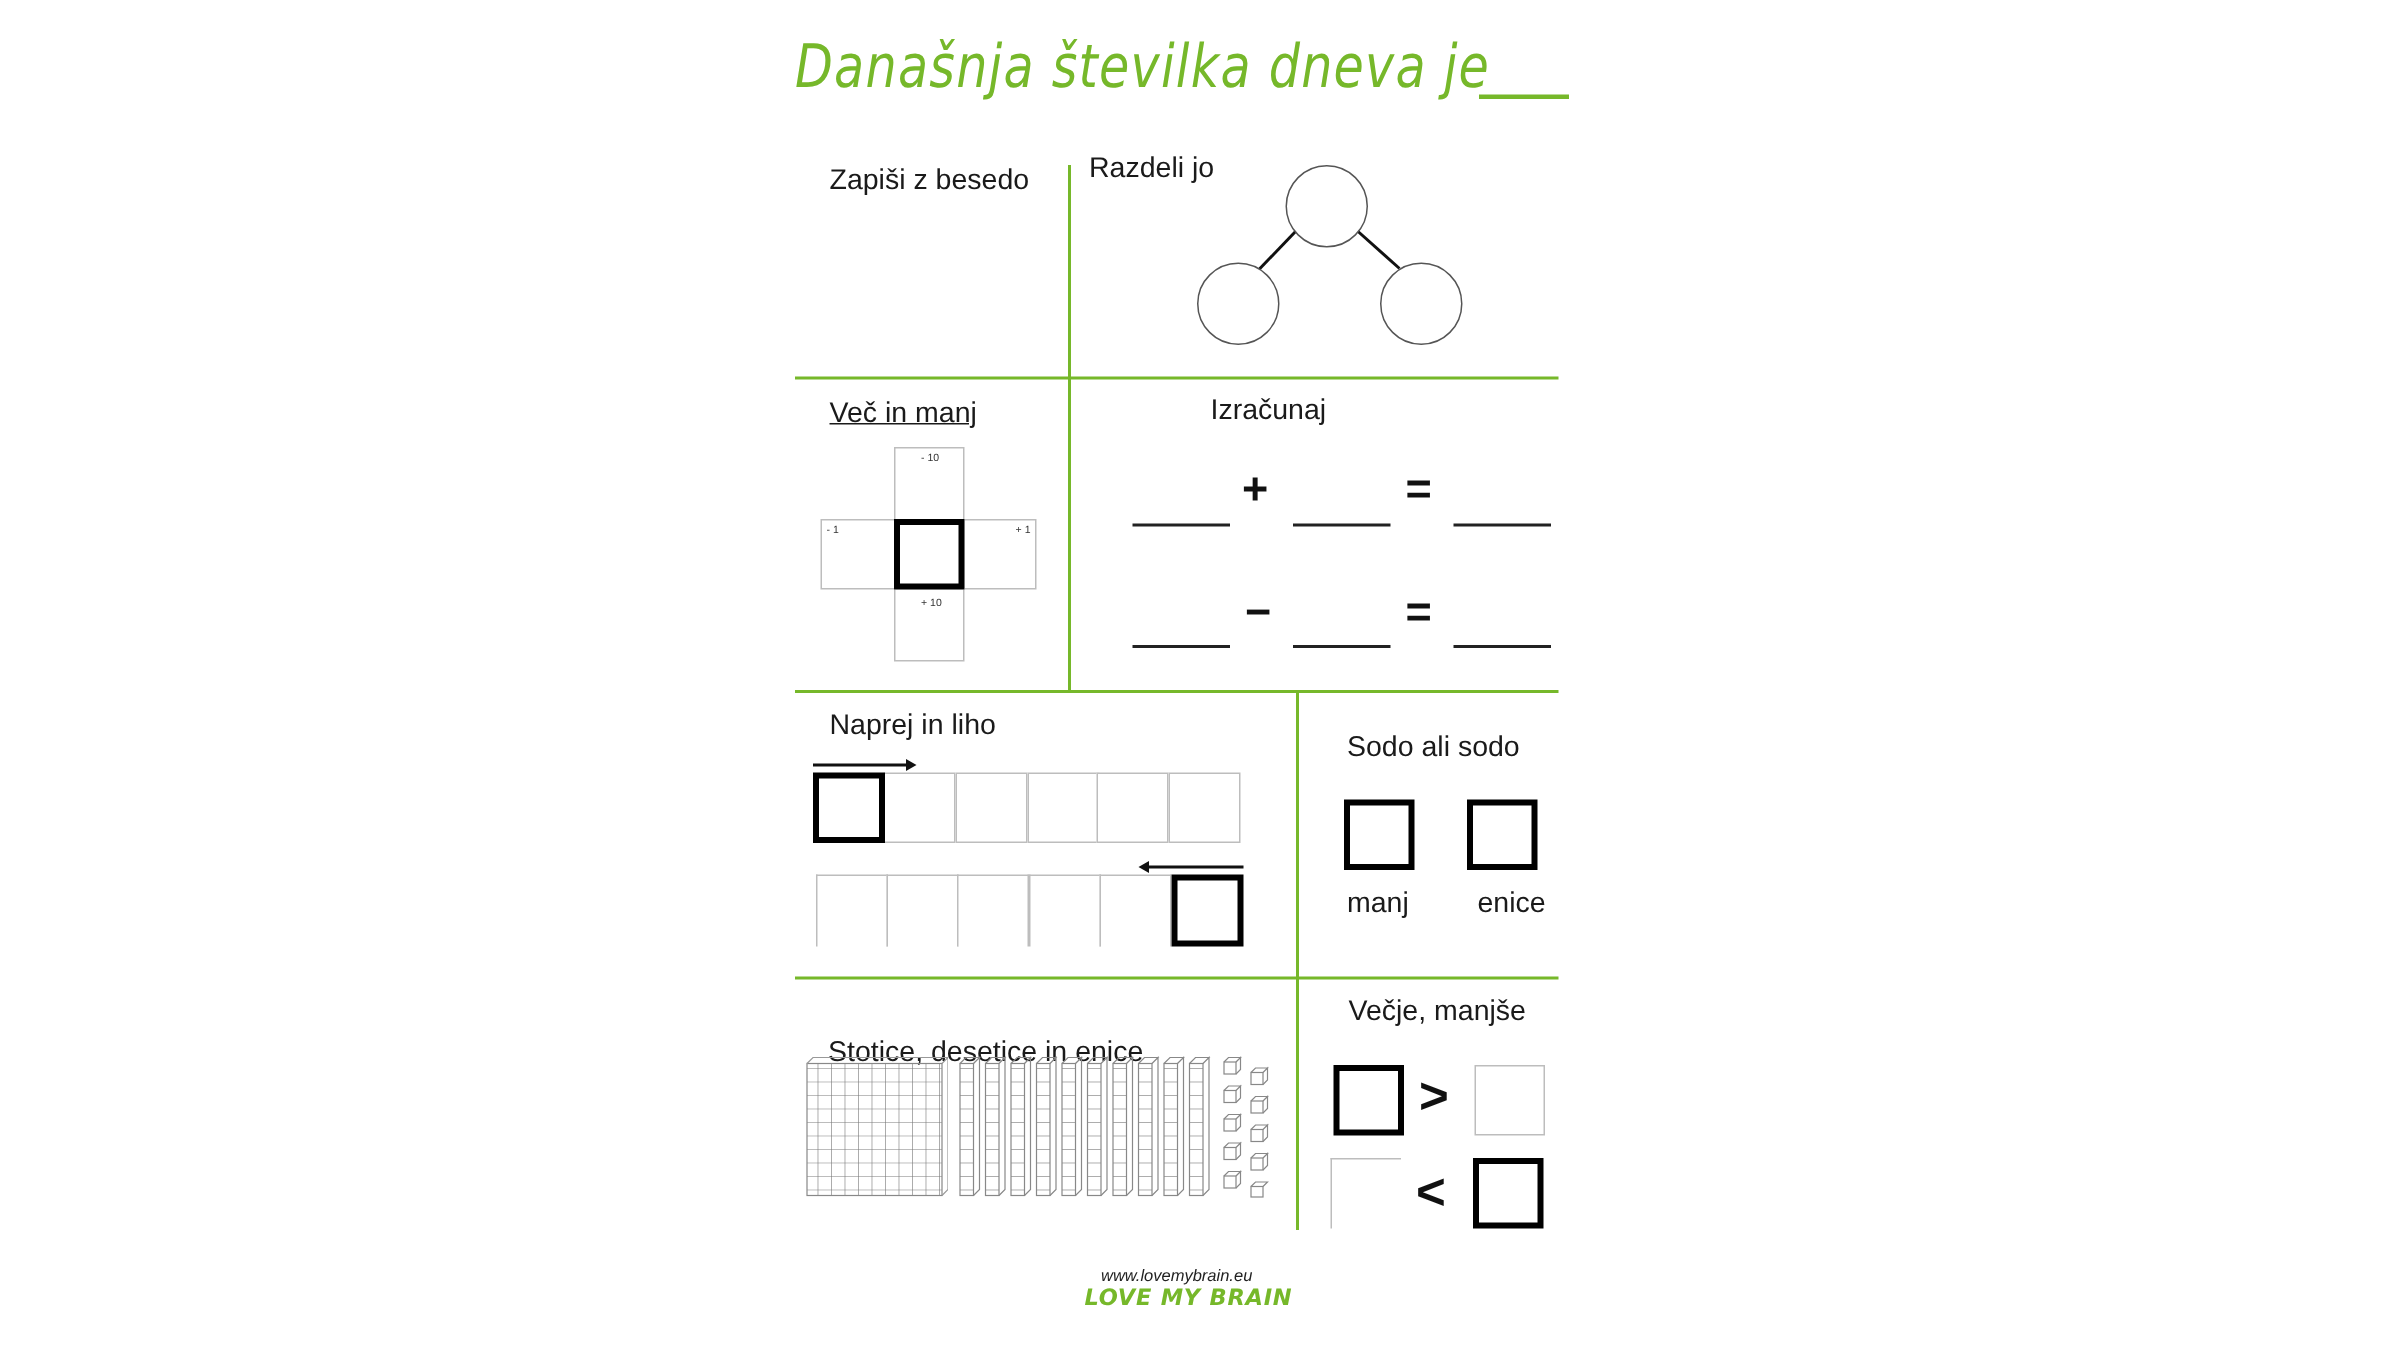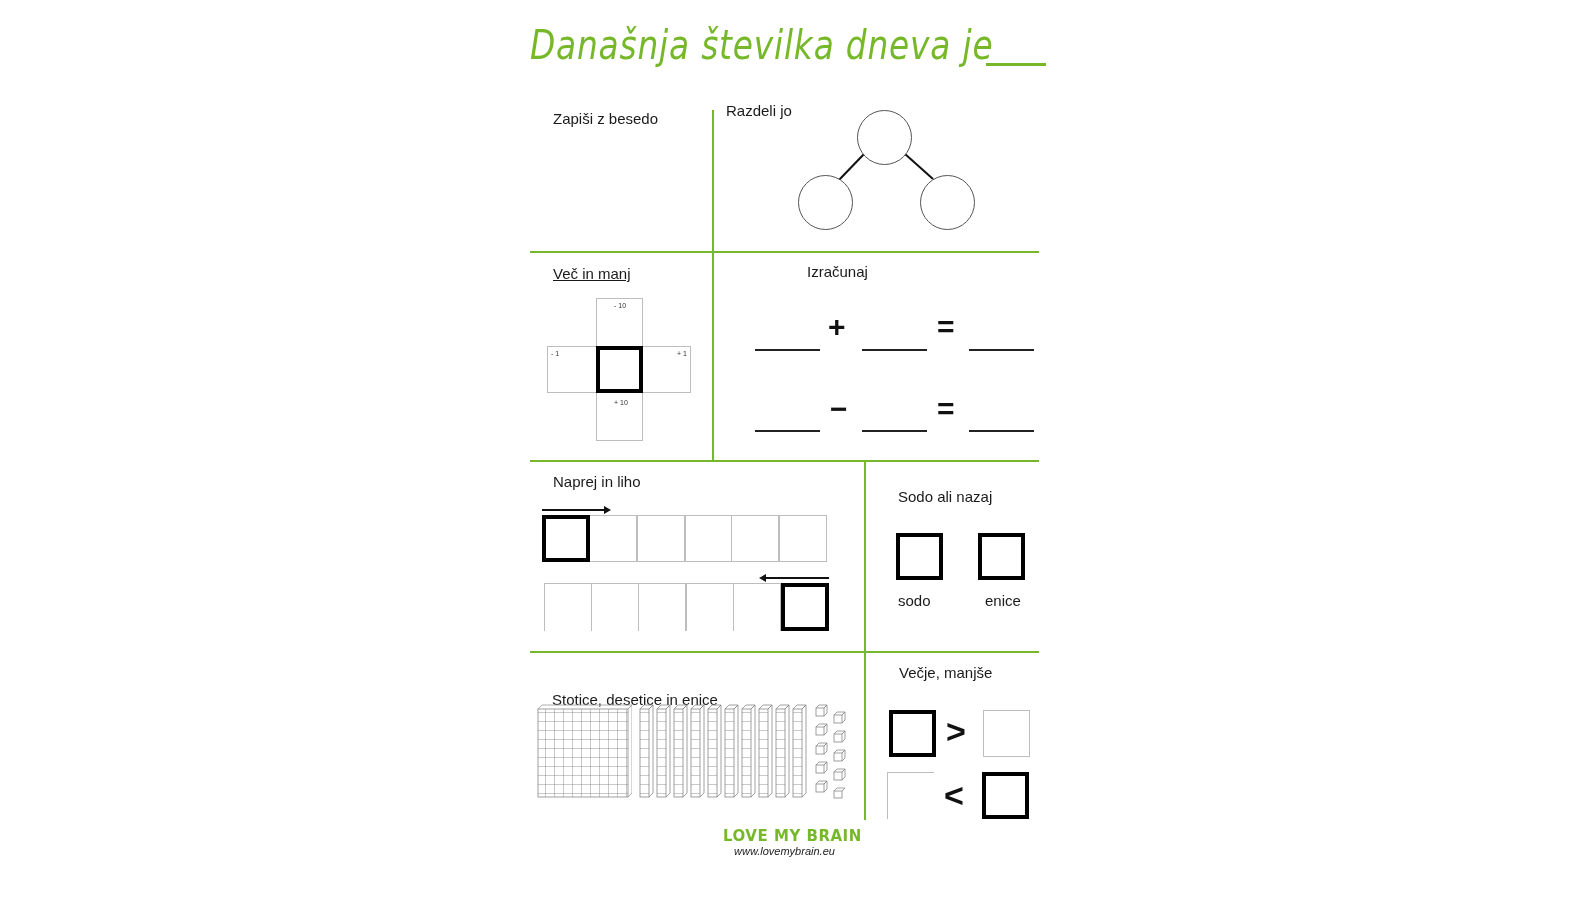--- a/index.html
+++ b/index.html
@@ -6,21 +6,21 @@
   html, body { width: 1595px; height: 897px; background: #ffffff; overflow: hidden; }
   body { position: relative; font-family: "Liberation Sans", sans-serif; color: #1a1a1a; }
   .abs { position: absolute; }
   .title {
     left: 530px; top: 22px; font-family: "DejaVu Sans", sans-serif; font-size: 40px;
     color: #76b82a; letter-spacing: 1px; font-style: italic; white-space: nowrap;
     transform: scaleX(0.82); transform-origin: left top;
   }
   .title-blank { left: 986px; top: 63px; width: 60px; height: 3px; background: #76b82a; }
   .gline { background: #76b82a; }
-  .label { font-size: 15px; color: #1a1a1a; white-space: nowrap; }
+  .label { font-size: 19px; color: #1a1a1a; white-space: nowrap; }
   .circle { border: 1px solid #555; border-radius: 50%; background: #fff; }
   .thin { border: 1px solid #bdbdbd; background: #fff; }
   .thick { border: 4px solid #000; background: #fff; }
   .tiny { font-size: 7px; color: #333; }
   .blank { height: 2px; background: #222; }
   .op { font-size: 30px; font-weight: bold; color: #111; }
   .arrow { height: 2px; background: #111; }
   .footer-brand { font-family: "DejaVu Sans", sans-serif; font-weight: bold; font-size: 15px; color: #76b82a; letter-spacing: 0.5px; }
   .footer-url { font-size: 11px; color: #222; }
 </style>
@@ -86,24 +86,24 @@
 
 <div class="abs arrow" style="left:764px; top:577px; width:65px;"></div>
 <div class="abs" style="left:759px; top:574px; width:0; height:0; border-top:4px solid transparent; border-bottom:4px solid transparent; border-right:7px solid #111;"></div>
 <div class="abs thin" style="left:544px; top:583px; width:48px; height:48px; border-bottom:none;"></div>
 <div class="abs thin" style="left:591px; top:583px; width:48px; height:48px; border-bottom:none;"></div>
 <div class="abs thin" style="left:638px; top:583px; width:48px; height:48px; border-bottom:none;"></div>
 <div class="abs thin" style="left:686px; top:583px; width:48px; height:48px; border-bottom:none;"></div>
 <div class="abs thin" style="left:733px; top:583px; width:48px; height:48px; border-bottom:none;"></div>
 <div class="abs thick" style="left:781px; top:583px; width:48px; height:48px;"></div>
 
-<div class="abs label" style="left:898px; top:488px;">Sodo ali nazaj</div>
+<div class="abs label" style="left:898px; top:488px;">Sodo ali sodo</div>
 <div class="abs thick" style="left:896px; top:533px; width:47px; height:47px;"></div>
 <div class="abs thick" style="left:978px; top:533px; width:47px; height:47px;"></div>
-<div class="abs label" style="left:898px; top:592px;">sodo</div>
+<div class="abs label" style="left:898px; top:592px;">manj</div>
 <div class="abs label" style="left:985px; top:592px;">enice</div>
 
 <div class="abs label" style="left:552px; top:691px;">Stotice, desetice in enice</div>
 <svg class="abs" style="left:536px; top:703px;" width="96" height="96">
   <defs>
     <pattern id="grid10" width="9" height="9" patternUnits="userSpaceOnUse">
       <path d="M9 0 L0 0 0 9" fill="none" stroke="#777" stroke-width="0.8"></path>
     </pattern>
   </defs>
   <rect x="2" y="6" width="90" height="88" fill="url(#grid10)" stroke="#888" stroke-width="0.8"></rect>
@@ -164,14 +164,14 @@
 </svg>
 
 <div class="abs label" style="left:899px; top:664px;">Večje, manjše</div>
 <div class="abs thick" style="left:889px; top:710px; width:47px; height:47px;"></div>
 <div class="abs op" style="left:946px; top:712px; font-size:34px;">&gt;</div>
 <div class="abs thin" style="left:983px; top:710px; width:47px; height:47px;"></div>
 <div class="abs thin" style="left:887px; top:772px; width:47px; height:47px; border-right:none; border-bottom:none;"></div>
 <div class="abs op" style="left:944px; top:776px; font-size:34px;">&lt;</div>
 <div class="abs thick" style="left:982px; top:772px; width:47px; height:47px;"></div>
 
-<div class="abs footer-brand" style="left:723px; top:827px;">LOVE MY BRAIN</div>
+<div class="abs footer-brand" style="left:723px; top:856px;font-style:italic;">LOVE MY BRAIN</div>
 <div class="abs footer-url" style="left:734px; top:845px;font-style:italic;">www.lovemybrain.eu</div>
 
 </body></html>

